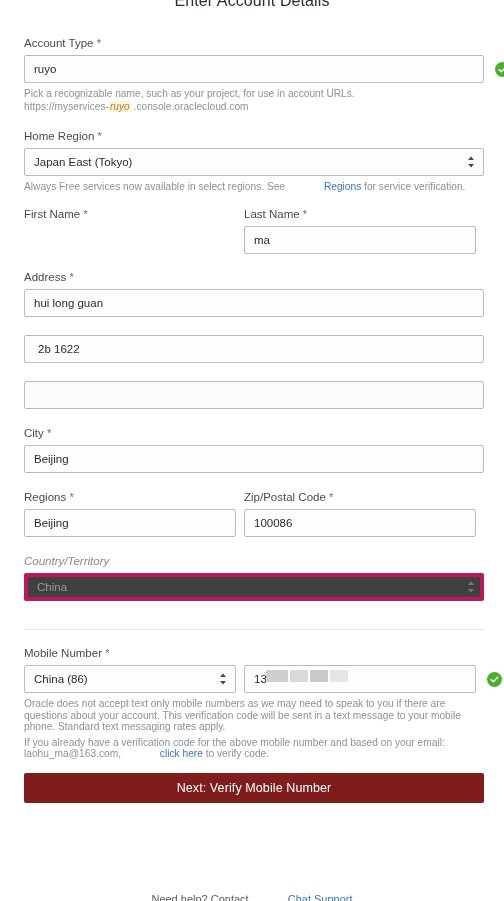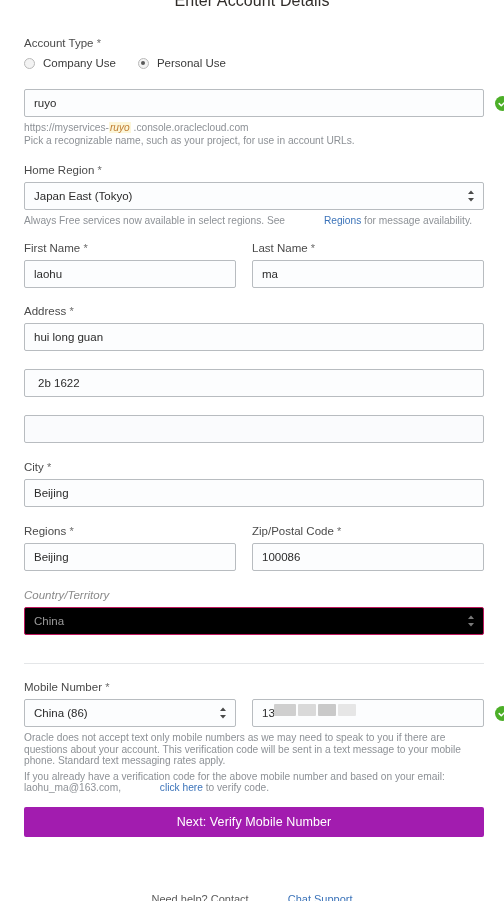--- a/index.html
+++ b/index.html
@@ -91,22 +91,22 @@
     font-size: 11.5px;
     color: #2b2b2b;
     padding: 0 9px;
     line-height: 26px;
     font-family: "Liberation Sans", sans-serif;
     outline: none;
     display: block;
   }
   .input.empty { background: #fafbfd; }
   .input.disabled {
-    background: #000000;
-    border: 1px solid #be185d;
+    background: #404040;
+    border: 4px solid #be185d;
     color: #9a9a9a;
   }
   .select {
     position: relative;
   }
   .select .chev {
     position: absolute;
     right: 9px;
     top: 50%;
     transform: translateY(-50%);
@@ -129,21 +129,21 @@
   }
   .hl {
     background: #fcf6d9;
     color: #c07e32;
     font-style: italic;
     padding: 0 1px;
   }
 
   .row2 {
     display: flex;
-    gap: 16px;
+    gap: 8px;
   }
   .col-left { width: 212px; flex: none; }
   .col-right { width: 232px; flex: none; }
 
   .check-badge {
     position: absolute;
     width: 15px;
     height: 15px;
     border-radius: 50%;
     background: #4caf28;
@@ -155,21 +155,21 @@
 
   .divider {
     height: 1px;
     background: #e4e6e8;
     width: 100%;
   }
 
   .btn-primary {
     width: 100%;
     height: 30px;
-    background: #a21caf;
+    background: #7f1d1d;
     border: none;
     border-radius: 2px;
     color: #ffffff;
     font-size: 12.5px;
     font-family: "Liberation Sans", sans-serif;
     cursor: pointer;
     letter-spacing: .1px;
   }
 
   .footer-note {
@@ -193,71 +193,60 @@
 
   <div class="page-title">Enter Account Details</div>
 
   <div class="form">
 
     
     <div class="label">
       <span>Account Type</span>
       <span class="req">*</span>
     </div>
-    <div class="radio-row">
-      <div class="radio-opt">
-        <span class="radio-dot"></span>
-        <span>Company Use</span>
-      </div>
-      <div class="radio-opt">
-        <span class="radio-dot checked"></span>
-        <span>Personal Use</span>
-      </div>
-    </div>
 
     
     <div class="field-wrap">
       <input class="input" value="ruyo" style="">
       <span class="check-badge" style="right:-26px; top:7px;">
         <svg width="9" height="9" viewBox="0 0 12 12">
             <path d="M1.6 6.2 L4.4 9 L10.2 3.1" stroke="#ffffff" stroke-width="2" fill="none" stroke-linecap="round" stroke-linejoin="round"></path>
           </svg>
       </span>
     </div>
     <div class="hint">
+      <div>Pick a recognizable name, such as your project, for use in account URLs.</div>
       <div>
         <span>https://myservices-</span><span class="hl">ruyo</span> <span>.console.oraclecloud.com</span>
       </div>
-      <div>Pick a recognizable name, such as your project, for use in account URLs.</div>
     </div>
 
     
     <div class="label" style="margin-top:16px;">
       <span>Home Region</span>
       <span class="req">*</span>
     </div>
     <div class="field-wrap select">
       <input class="input" readonly="" value="Japan East (Tokyo)" style="">
       <span class="chev">
         <svg width="8" height="14" viewBox="0 0 8 14">
             <path d="M4 1.5 L7 5 L1 5 Z" fill="#4a4a4a"></path>
             <path d="M4 12.5 L7 9 L1 9 Z" fill="#4a4a4a"></path>
           </svg>
       </span>
     </div>
-    <div class="hint"><span>Always Free services now available in select regions. See </span><a class="link" href="#">Regions</a><span> for message availability.</span></div>
+    <div class="hint"><span>Always Free services now available in select regions. See </span><a class="link" href="#">Regions</a><span> for service verification.</span></div>
 
     
     <div class="row2" style="margin-top:14px;">
       <div class="col-left">
         <div class="label">
           <span>First Name</span>
           <span class="req">*</span>
         </div>
-        <input class="input" value="laohu" style="">
       </div>
       <div class="col-right">
         <div class="label">
           <span>Last Name</span>
           <span class="req">*</span>
         </div>
         <input class="input" value="ma" style="">
       </div>
     </div>
 

